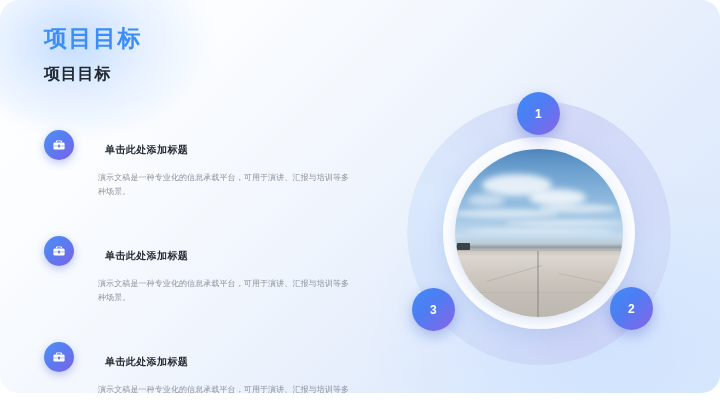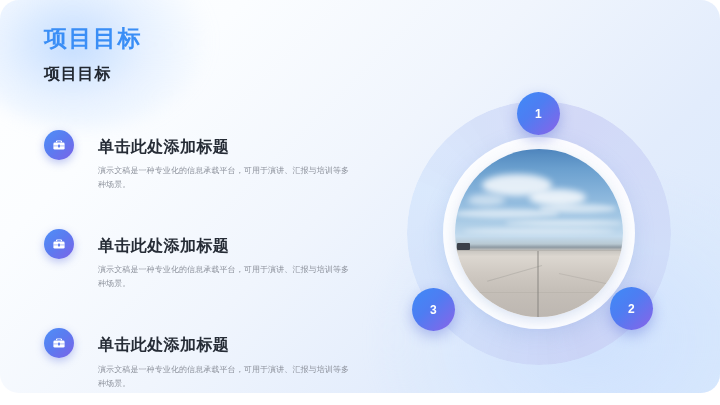--- a/index.html
+++ b/index.html
@@ -100,22 +100,22 @@
     justify-content: center;
     margin-top: 2px;
   }
   .badge-icon svg { display: block; }
 
   .bullet-text {
     margin-left: 16px;
     padding-top: 1px;
   }
   .bullet-title {
-    margin: 8px;
-    font-size: 16px;
+    margin: 15px;
+    font-size: 10px;
     font-weight: 700;
     color: #262c36;
     letter-spacing: 0.4px;
     line-height: 1.2;
   }
   .bullet-body {
     margin: 8px;
     margin-top: 7px;
     font-size: 8px;
     color: #8d929c;

